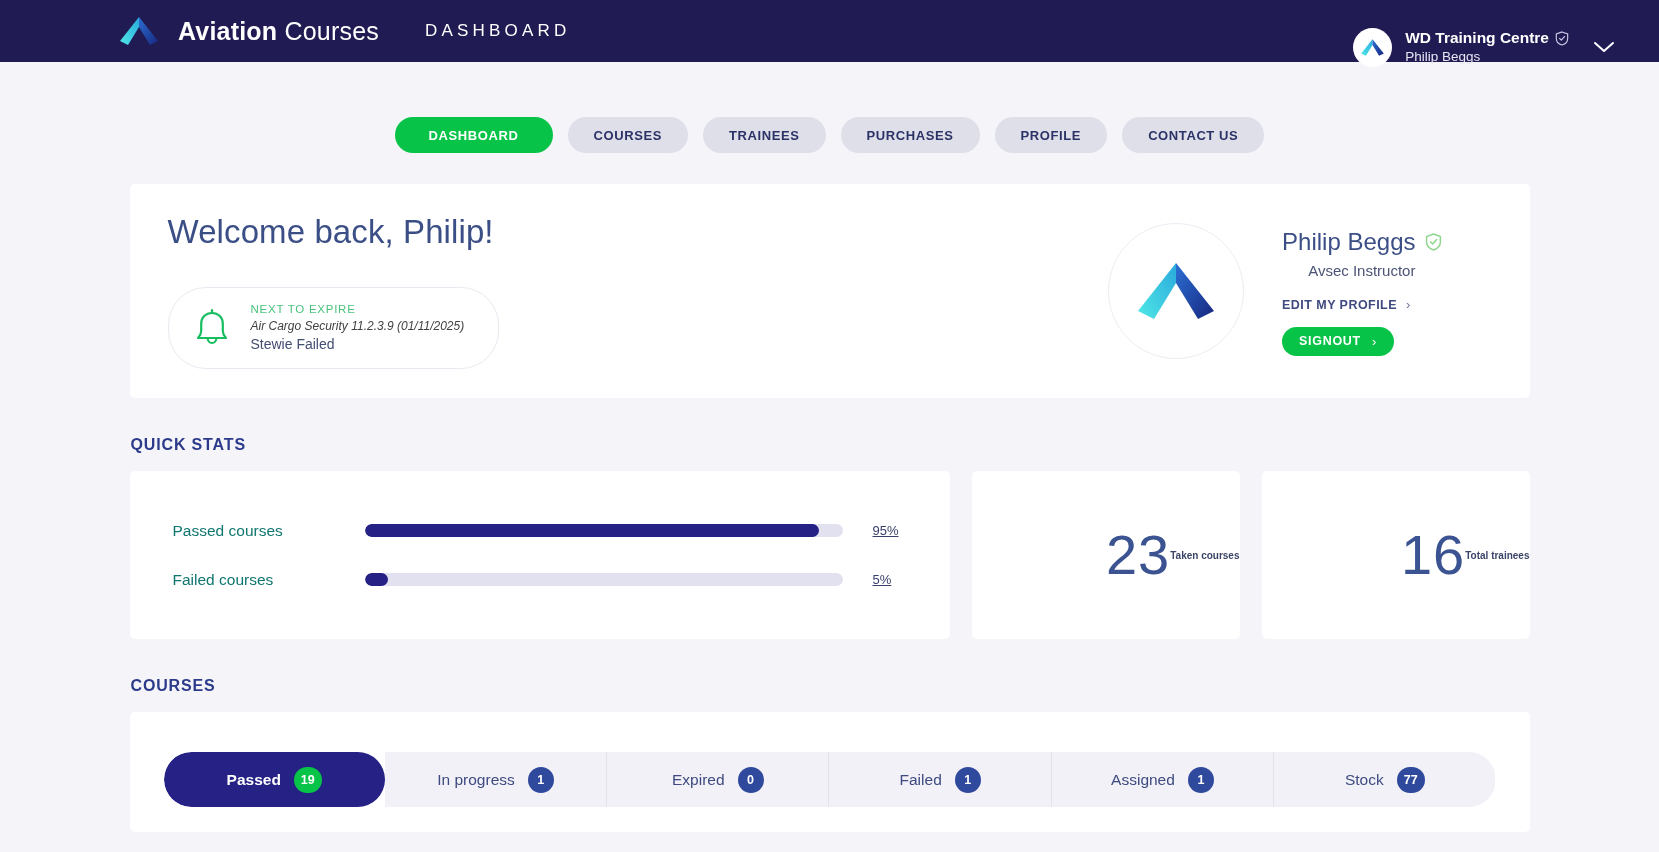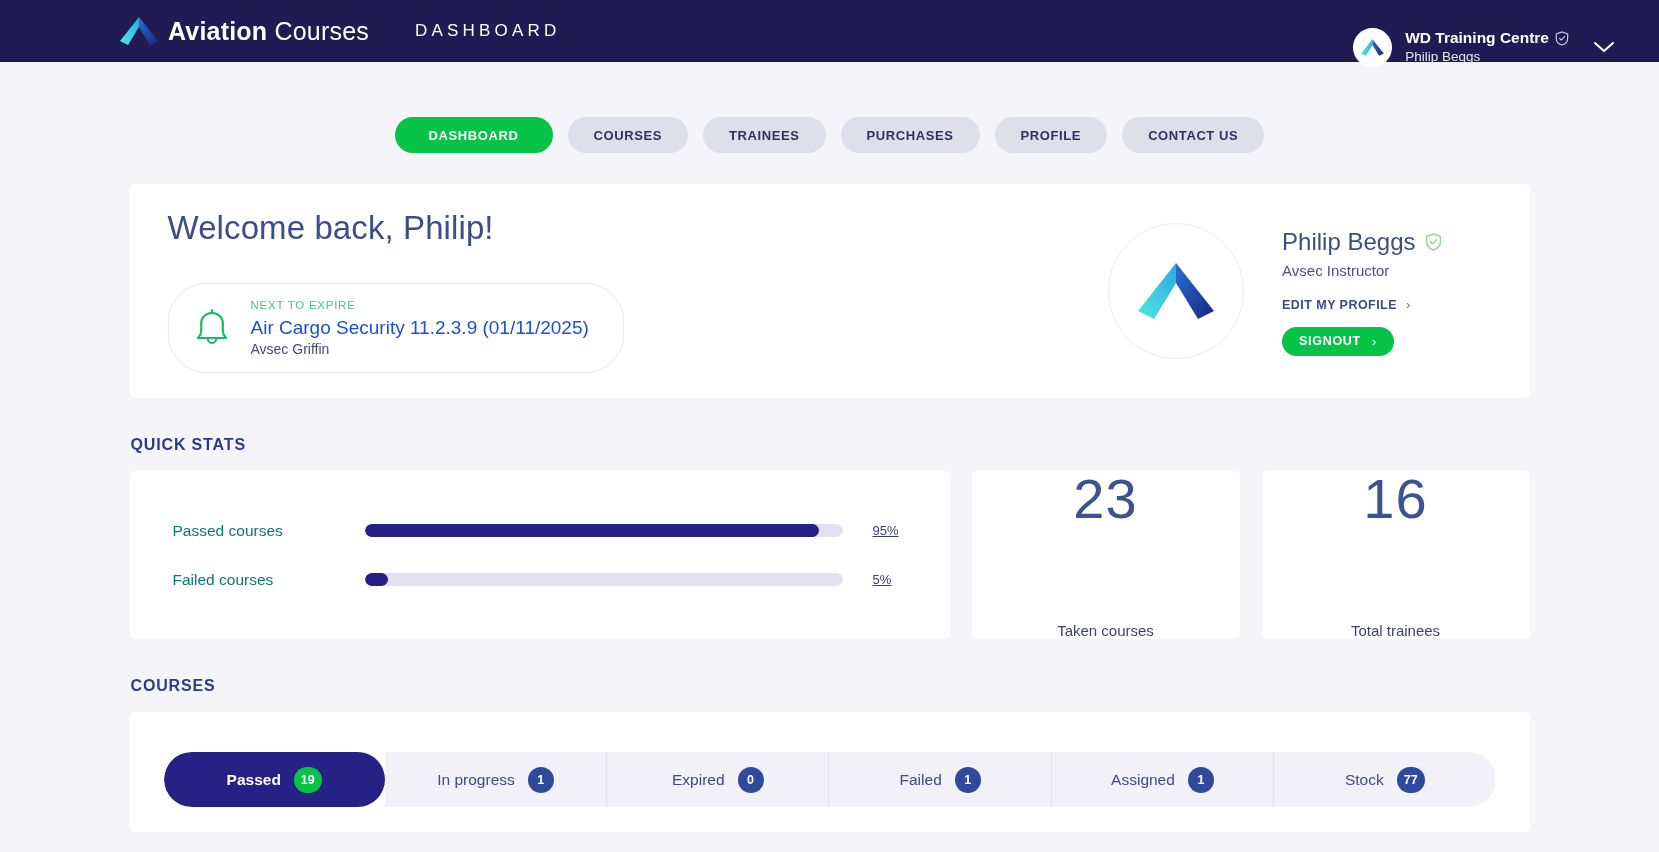--- a/index.html
+++ b/index.html
@@ -22,21 +22,21 @@
     height: 62px;
     background: #201b52;
     display: flex;
     align-items: center;
     padding: 0 0 0 118px;
     position: relative;
   }
   .brand {
     display: flex;
     align-items: center;
-    gap: 8px;
+    gap: 18px;
   }
   .brand-mark { width: 42px; height: 30px; display: block; flex: none; }
   .brand-text {
     font-size: 25px;
     color: #ffffff;
     letter-spacing: 0.2px;
     white-space: nowrap;
   }
   .brand-text .b1 { font-weight: bold; }
   .brand-text .b2 { font-weight: 300; }
@@ -157,21 +157,21 @@
   }
   .bell { width: 38px; height: 40px; display:block; flex:none; }
   .expire-lines { line-height: 1.32; }
   .expire-kicker {
     font-size: 11.5px;
     font-weight: normal;
     letter-spacing: 0.75px;
     color: #49c37c;
     margin-bottom: 2px;
   }
-  .expire-course { font-size: 19px; color: #1d4ed8; font-weight: 400; }
+  .expire-course { font-size: 12px; color: #404040; font-weight: 400; font-style: italic; }
   .expire-user  { font-size: 14px;  color: #444d73; font-weight: 400; }
 
   .welcome-right {
     display: flex;
     align-items: center;
     gap: 38px;
     padding-right: 40px;
   }
   .avatar-lg {
     width: 136px; height: 136px;
@@ -188,20 +188,21 @@
     font-weight: 400;
     color: #3b4f86;
     display: flex; align-items: center; gap: 9px;
     white-space: nowrap;
   }
   .shield-green { width: 17px; height: 18px; display:block; }
   .profile-role {
     font-size: 15px;
     color: #4b5476;
     margin-top: 5px;
+    text-align: center;
   }
   .edit-link {
     font-size: 12.5px;
     font-weight: bold;
     letter-spacing: 0.45px;
     color: #3e4a80;
     margin-top: 17px;
     display: flex; align-items: center; gap: 9px;
     cursor: pointer;
   }
@@ -273,34 +274,34 @@
     margin-left: 30px;
     font-size: 13px;
     color: #39406b;
     text-decoration: underline;
   }
 
   .stat-card {
     flex: 1;
     height: 168px;
     display: flex;
-    flex-direction: column;
-    align-items: center;
-    justify-content: space-between;
+    align-items: center;
+    justify-content: flex-end;
   }
   .stat-num {
     font-size: 56px;
     font-weight: 200;
     color: #3b5491;
     line-height: 1;
     letter-spacing: 1px;
   }
   .stat-cap {
-    font-size: 15px;
+    font-size: 10px;
     color: #3c4468;
+    font-weight: bold;
   }
 
   
   .courses-card {
     padding: 40px 34px 0 34px;
     height: 120px;
     overflow: hidden;
   }
   .tabs {
     display: flex;
@@ -415,21 +416,21 @@
       <div class="welcome-title">Welcome back, Philip!</div>
       <div class="expire-box">
         <svg class="bell" viewBox="0 0 38 40">
           <path d="M19 5 C12.6 5 8.2 9.6 8.2 15.6 V23 C8.2 26.4 6.3 28.6 5 30 H33 C31.7 28.6 29.8 26.4 29.8 23 V15.6 C29.8 9.6 25.4 5 19 5 Z" fill="none" stroke="#18bd60" stroke-width="2.2" stroke-linejoin="round"></path>
           <path d="M19 2.2 V5" fill="none" stroke="#18bd60" stroke-width="2.2" stroke-linecap="round"></path>
           <path d="M14.6 30 C14.6 33 16.6 35 19 35 C21.4 35 23.4 33 23.4 30" fill="none" stroke="#18bd60" stroke-width="2.2" stroke-linecap="round"></path>
         </svg>
         <div class="expire-lines">
           <div class="expire-kicker">NEXT TO EXPIRE</div>
           <div class="expire-course">Air Cargo Security 11.2.3.9 (01/11/2025)</div>
-          <div class="expire-user">Avsec Griffin</div>
+          <div class="expire-user">Stewie Failed</div>
         </div>
       </div>
     </div>
 
     <div class="welcome-right">
       <div class="avatar-lg">
         <svg viewBox="0 0 42 30">
           <path d="M21 1 L2 25 L10 29 L21 11 Z" fill="url(#lg1)"></path>
           <path d="M21 1 L40 25 L32 29 L21 11 Z" fill="url(#lg2)"></path>
         </svg>

